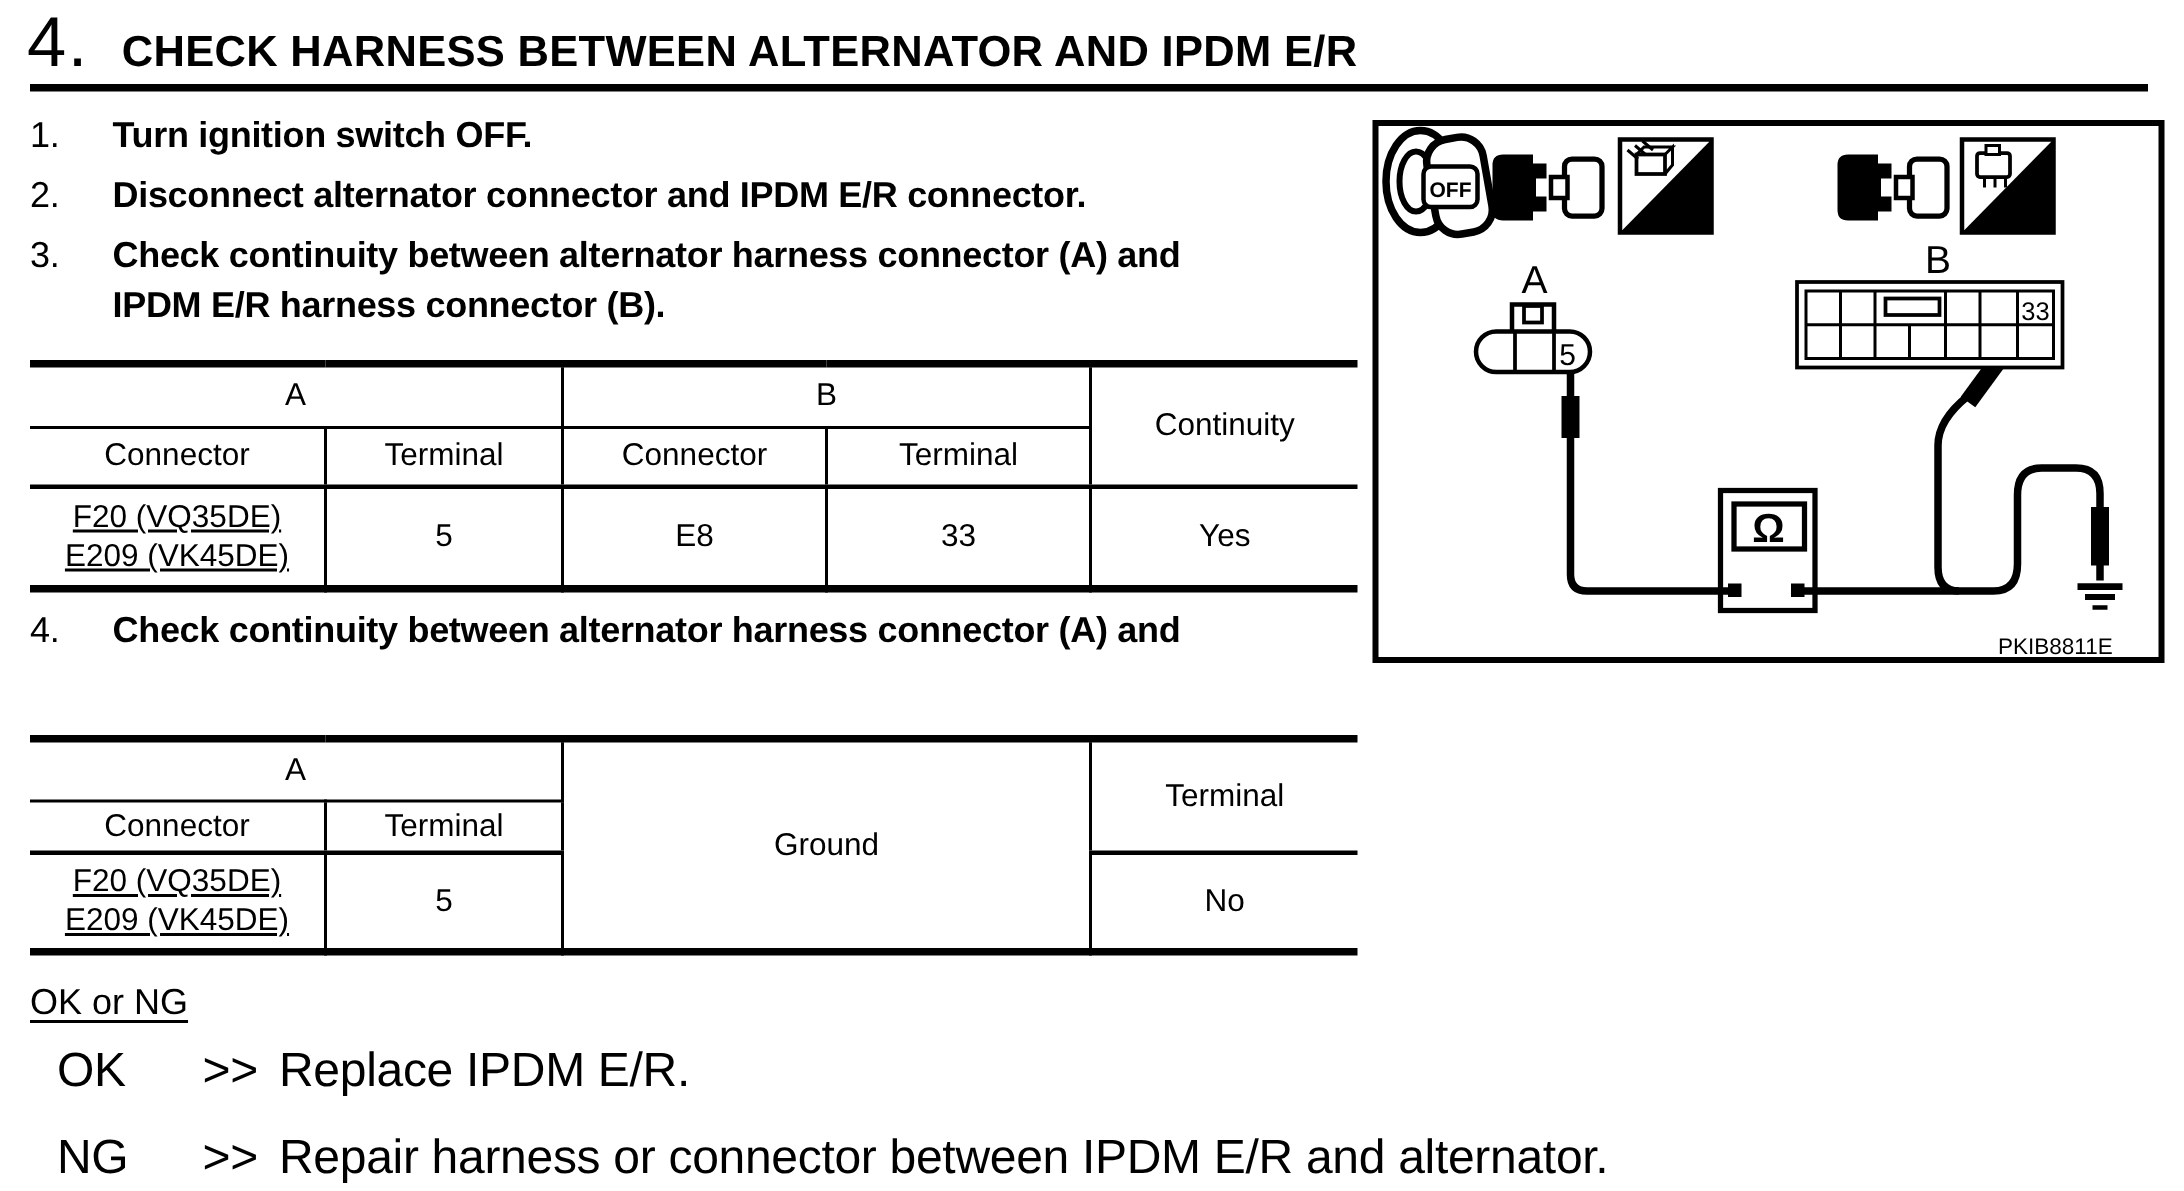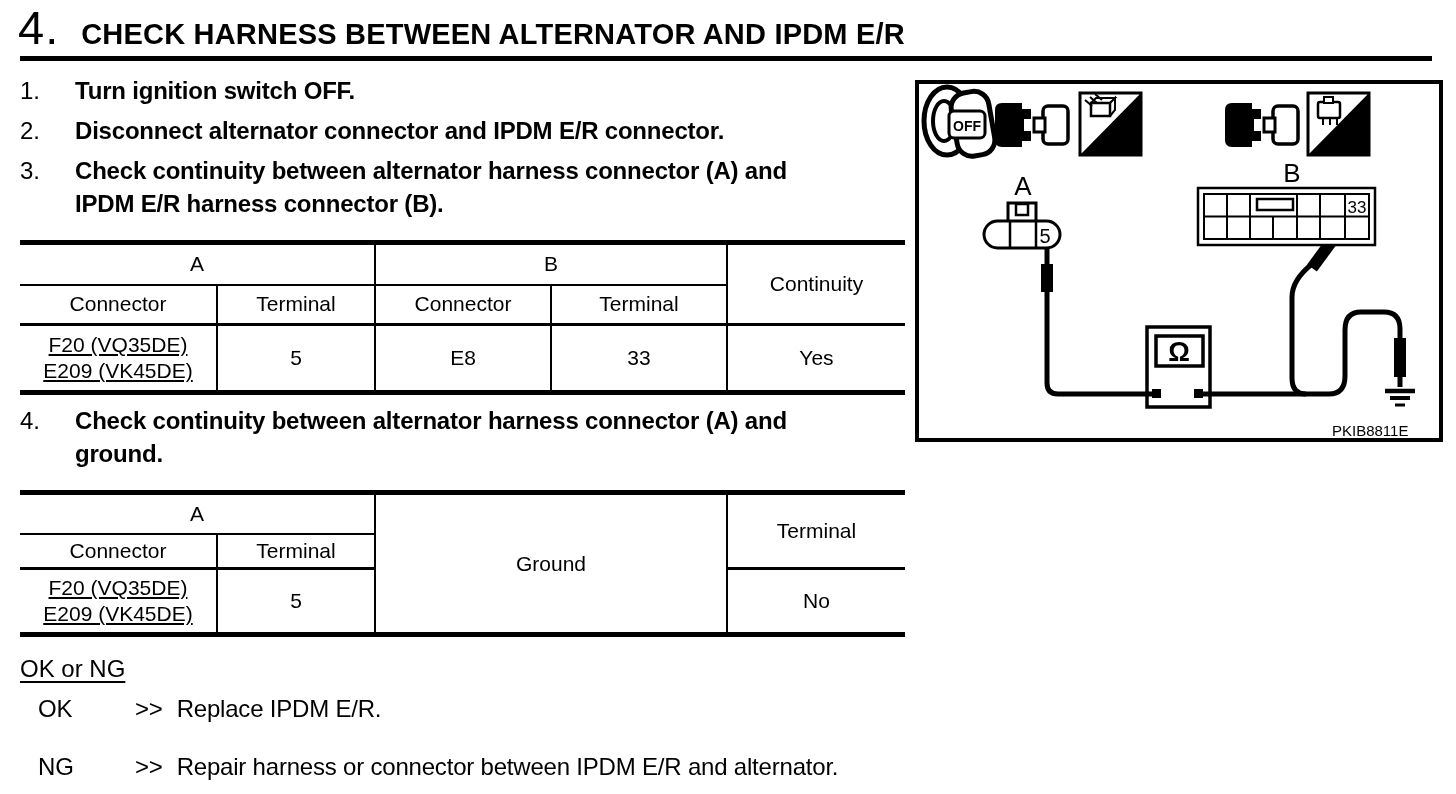--- a/index.html
+++ b/index.html
@@ -29,21 +29,21 @@
   tr.h2 td{border-bottom:3px solid #000;}
   td.span-result{border-bottom:3px solid #000 !important;}
   tr.drow td{border-bottom:none;}
   .two-line{line-height:26px;text-decoration:underline;}
   #table1 tr.h1{height:42px;} #table1 tr.h2{height:40px;} #table1 tr.drow{height:68px;}
   #table2 tr.h1{height:41px;} #table2 tr.h2{height:35px;} #table2 tr.drow{height:66px;}
 
   
   .okng-heading{position:absolute;left:20px;top:655px;font-size:24px;
     text-decoration:underline;text-decoration-thickness:2px;text-underline-offset:4px;}
-  .result-row{position:absolute;left:38px;font-size:24px;letter-spacing:-0.2px;display:flex;white-space:nowrap;}
+  .result-row{position:absolute;left:38px;font-size:32px;letter-spacing:-0.2px;display:flex;white-space:nowrap;}
   .result-row .rlabel{display:inline-block;width:97px;flex:0 0 97px;}
   .result-row .rarrow{margin-right:14px;}
 
   
   #diagram{position:absolute;left:910px;top:75px;}
   #diagram text{font-family:"Liberation Sans","DejaVu Sans",sans-serif;fill:#000;}
   .wire{fill:none;stroke:#000;stroke-width:5;}
   .probe{stroke:#000;stroke-width:12;}
   .thin{stroke:#000;fill:none;}
 </style>
@@ -108,21 +108,20 @@
       <td>33</td>
       <td class="last">Yes</td>
     </tr>
   </tbody>
     </table>
 
   <div class="step" style="top:404px">
     <span class="num">4.</span>
     <span class="lines">
       <div>Check continuity between alternator harness connector (A) and</div>
-      <div>ground.</div>
     </span>
   </div>
 
   <table id="table2" class="spec" style="top:490px">
     <colgroup>
         <col style="width:197px">
         <col style="width:158px">
         <col style="width:352px">
         <col style="width:178px">
       </colgroup>

